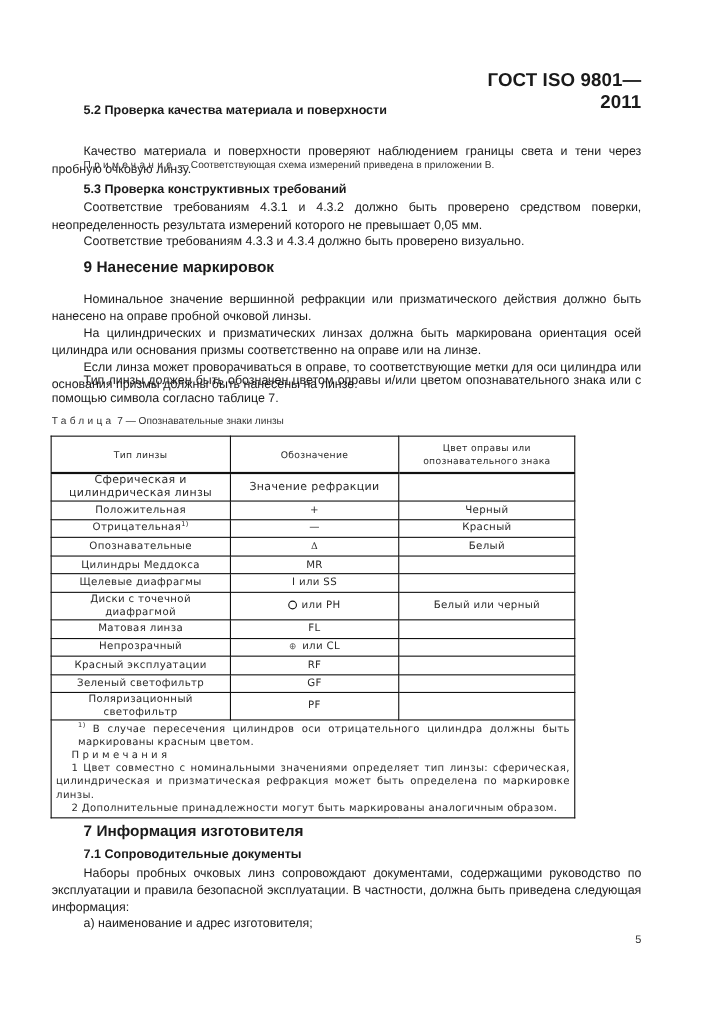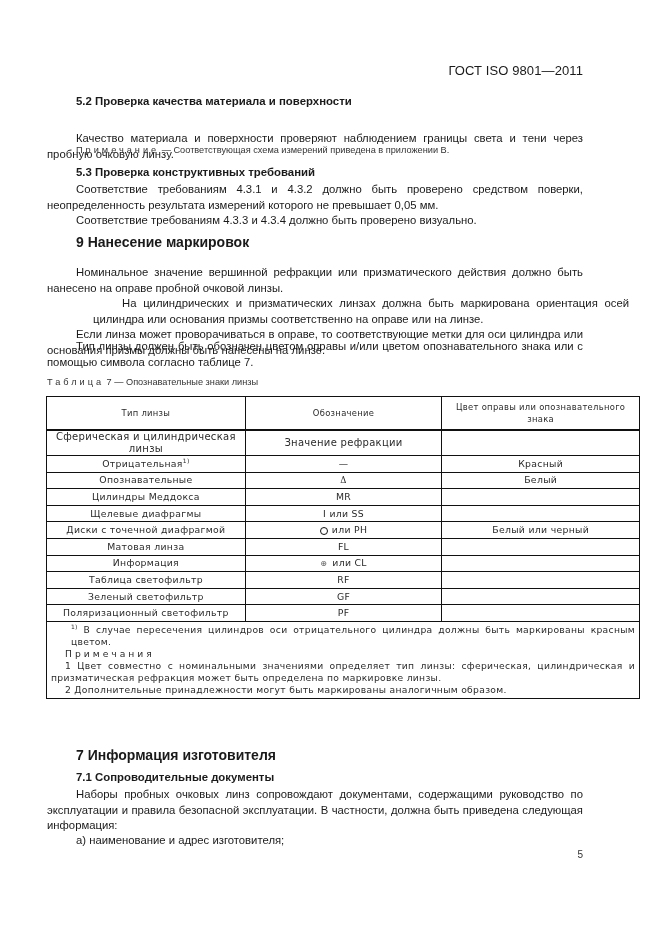--- a/index.html
+++ b/index.html
@@ -1,27 +1,27 @@
 <!DOCTYPE html>
 <html><head>
 <meta charset="utf-8">
 <style>
   html, body { margin:0; padding:0; background:#ffffff; }
   body { width:661px; height:936px; position:relative; overflow:hidden;
          font-family:"Liberation Sans", sans-serif; color:#1a1a1a; }
   .abs { position:absolute; }
-  .doc-code { left:440px; top:63px; width:143px; text-align:right; font-weight:normal; font-size:13px; letter-spacing:0.1px; }
+  .doc-code { left:440px; top:63px; width:143px; text-align:right; font-weight:bold; font-size:17px; letter-spacing:0.1px; }
   .h2 { font-weight:bold; font-size:11.4px; white-space:nowrap; }
   .h1 { font-weight:bold; font-size:14px; white-space:nowrap; }
   .para { left:47px; width:536px; font-size:11.3px; line-height:15.6px; text-align:justify; text-align-last:left; }
   .para .first { display:inline; padding-left:29px; }
   .note { left:76px; font-size:9.2px; color:#333; white-space:nowrap; }
   .spaced { letter-spacing:3px; }
   .table-caption { left:47px; top:377px; font-size:9.2px; color:#333; white-space:nowrap; }
-  table.lens { position:absolute; left:46px; top:396px; width:594px; border-collapse:collapse;
+  table.lens { position:absolute; left:46px; top:396px; width:477px; border-collapse:collapse;
                font-family:"DejaVu Sans", sans-serif; font-size:9.3px; color:#2a2a2a; letter-spacing:0.3px; }
   table.lens td, table.lens th { border:1px solid #111; text-align:center; padding:0 4px; font-weight:normal; height:15.6px; line-height:12px; }
   table.lens thead th { height:32px; font-size:8.4px; line-height:12px; border-bottom:2px solid #111; }
   table.lens col.c1 { width:180px; } table.lens col.c2 { width:178px; } table.lens col.c3 { width:179px; }
   table.lens tr.tall td { height:24px; }
   table.lens td.foot { text-align:left; padding:2px 4px 2px 4px; font-size:9.2px; line-height:12px; border-top:1.5px solid #111; }
   .foot .ind { padding-left:20px; }
   sup { font-size:6px; vertical-align:super; line-height:0; }
   .page-num { left:570px; top:849px; width:13px; text-align:right; font-size:10px; color:#333; }
   .sym-circle { display:inline-block; width:6px; height:6px; border:1.6px solid #111; border-radius:50%; vertical-align:middle; margin-right:4px; }
@@ -36,21 +36,21 @@
 <div class="abs h2" style="left:76px; top:95px;">5.2  Проверка качества материала и поверхности</div>
 <div class="abs para" style="top:111px;margin-top:20px;"><span class="first">Качество материала и поверхности проверяют наблюдением границы света и тени через пробную очковую линзу.</span></div>
 <div class="abs note" style="top:145px;"><span class="spaced">Примечание</span><span> — Соответствующая схема измерений приведена в приложении В.</span></div>
 
 <div class="abs h2" style="left:76px; top:166px;">5.3  Проверка конструктивных требований</div>
 <div class="abs para" style="top:182px;"><span class="first">Соответствие требованиям 4.3.1 и 4.3.2 должно быть проверено средством поверки, неопределенность результата измерений которого не превышает 0,05 мм.</span></div>
 <div class="abs para" style="top:213px;"><span class="first">Соответствие требованиям 4.3.3 и 4.3.4 должно быть проверено визуально.</span></div>
 
 <div class="abs h1" style="left:76px; top:234px;">9  Нанесение маркировок</div>
 <div class="abs para" style="top:265px;"><span class="first">Номинальное значение вершинной рефракции или призматического действия должно быть нанесено на оправе пробной очковой линзы.</span></div>
-<div class="abs para" style="top:296px;margin-left:46px;"><span class="first">На цилиндрических и призматических линзах должна быть маркирована ориентация осей цилиндра или основания призмы соответственно на оправе или на линзе.</span></div>
+<div class="abs para" style="top:296px;"><span class="first">На цилиндрических и призматических линзах должна быть маркирована ориентация осей цилиндра или основания призмы соответственно на оправе или на линзе.</span></div>
 <div class="abs para" style="top:327px;"><span class="first">Если линза может проворачиваться в оправе, то соответствующие метки для оси цилиндра или основания призмы должны быть нанесены на линзе.</span></div>
 
 <div class="abs para" style="top:339px;"><span class="first">Тип линзы должен быть обозначен цветом оправы и/или цветом опознавательного знака или с помощью символа согласно таблице 7.</span></div>
 
 <div class="abs table-caption"><span class="spaced">Таблица</span><span> 7 — Опознавательные знаки линзы</span></div>
 
 <table class="lens">
   <colgroup>
       <col class="c1">
       <col class="c2">
@@ -61,20 +61,25 @@
       <th>Тип линзы</th>
       <th>Обозначение</th>
       <th>Цвет оправы или опознавательного знака</th>
     </tr>
   </thead>
   <tbody>
     <tr class="tall">
       <td style="font-size:10px;">Сферическая и цилиндрическая линзы</td>
       <td style="font-size:10px;">Значение рефракции</td>
       <td></td>
+    </tr>
+    <tr>
+      <td>Положительная</td>
+      <td>+</td>
+      <td>Черный</td>
     </tr>
     <tr>
       <td><span>Отрицательная</span><sup>1)</sup></td>
       <td>—</td>
       <td>Красный</td>
     </tr>
     <tr>
       <td>Опознавательные</td>
       <td style="font-family:'DejaVu Serif', serif; font-size:8.5px;">Δ</td>
       <td>Белый</td>
@@ -93,26 +98,26 @@
       <td>Диски с точечной диафрагмой</td>
       <td><span class="sym-circle"></span><span>или PH</span></td>
       <td>Белый или черный</td>
     </tr>
     <tr>
       <td>Матовая линза</td>
       <td>FL</td>
       <td></td>
     </tr>
     <tr>
-      <td>Информация</td>
+      <td>Непрозрачный</td>
       <td><span style="font-size:8px; color:#555; margin-right:5px;">⊕</span><span>или CL</span></td>
       <td></td>
     </tr>
     <tr>
-      <td>Таблица светофильтр</td>
+      <td>Красный эксплуатации</td>
       <td>RF</td>
       <td></td>
     </tr>
     <tr>
       <td>Зеленый светофильтр</td>
       <td>GF</td>
       <td></td>
     </tr>
     <tr>
       <td>Поляризационный светофильтр</td>

